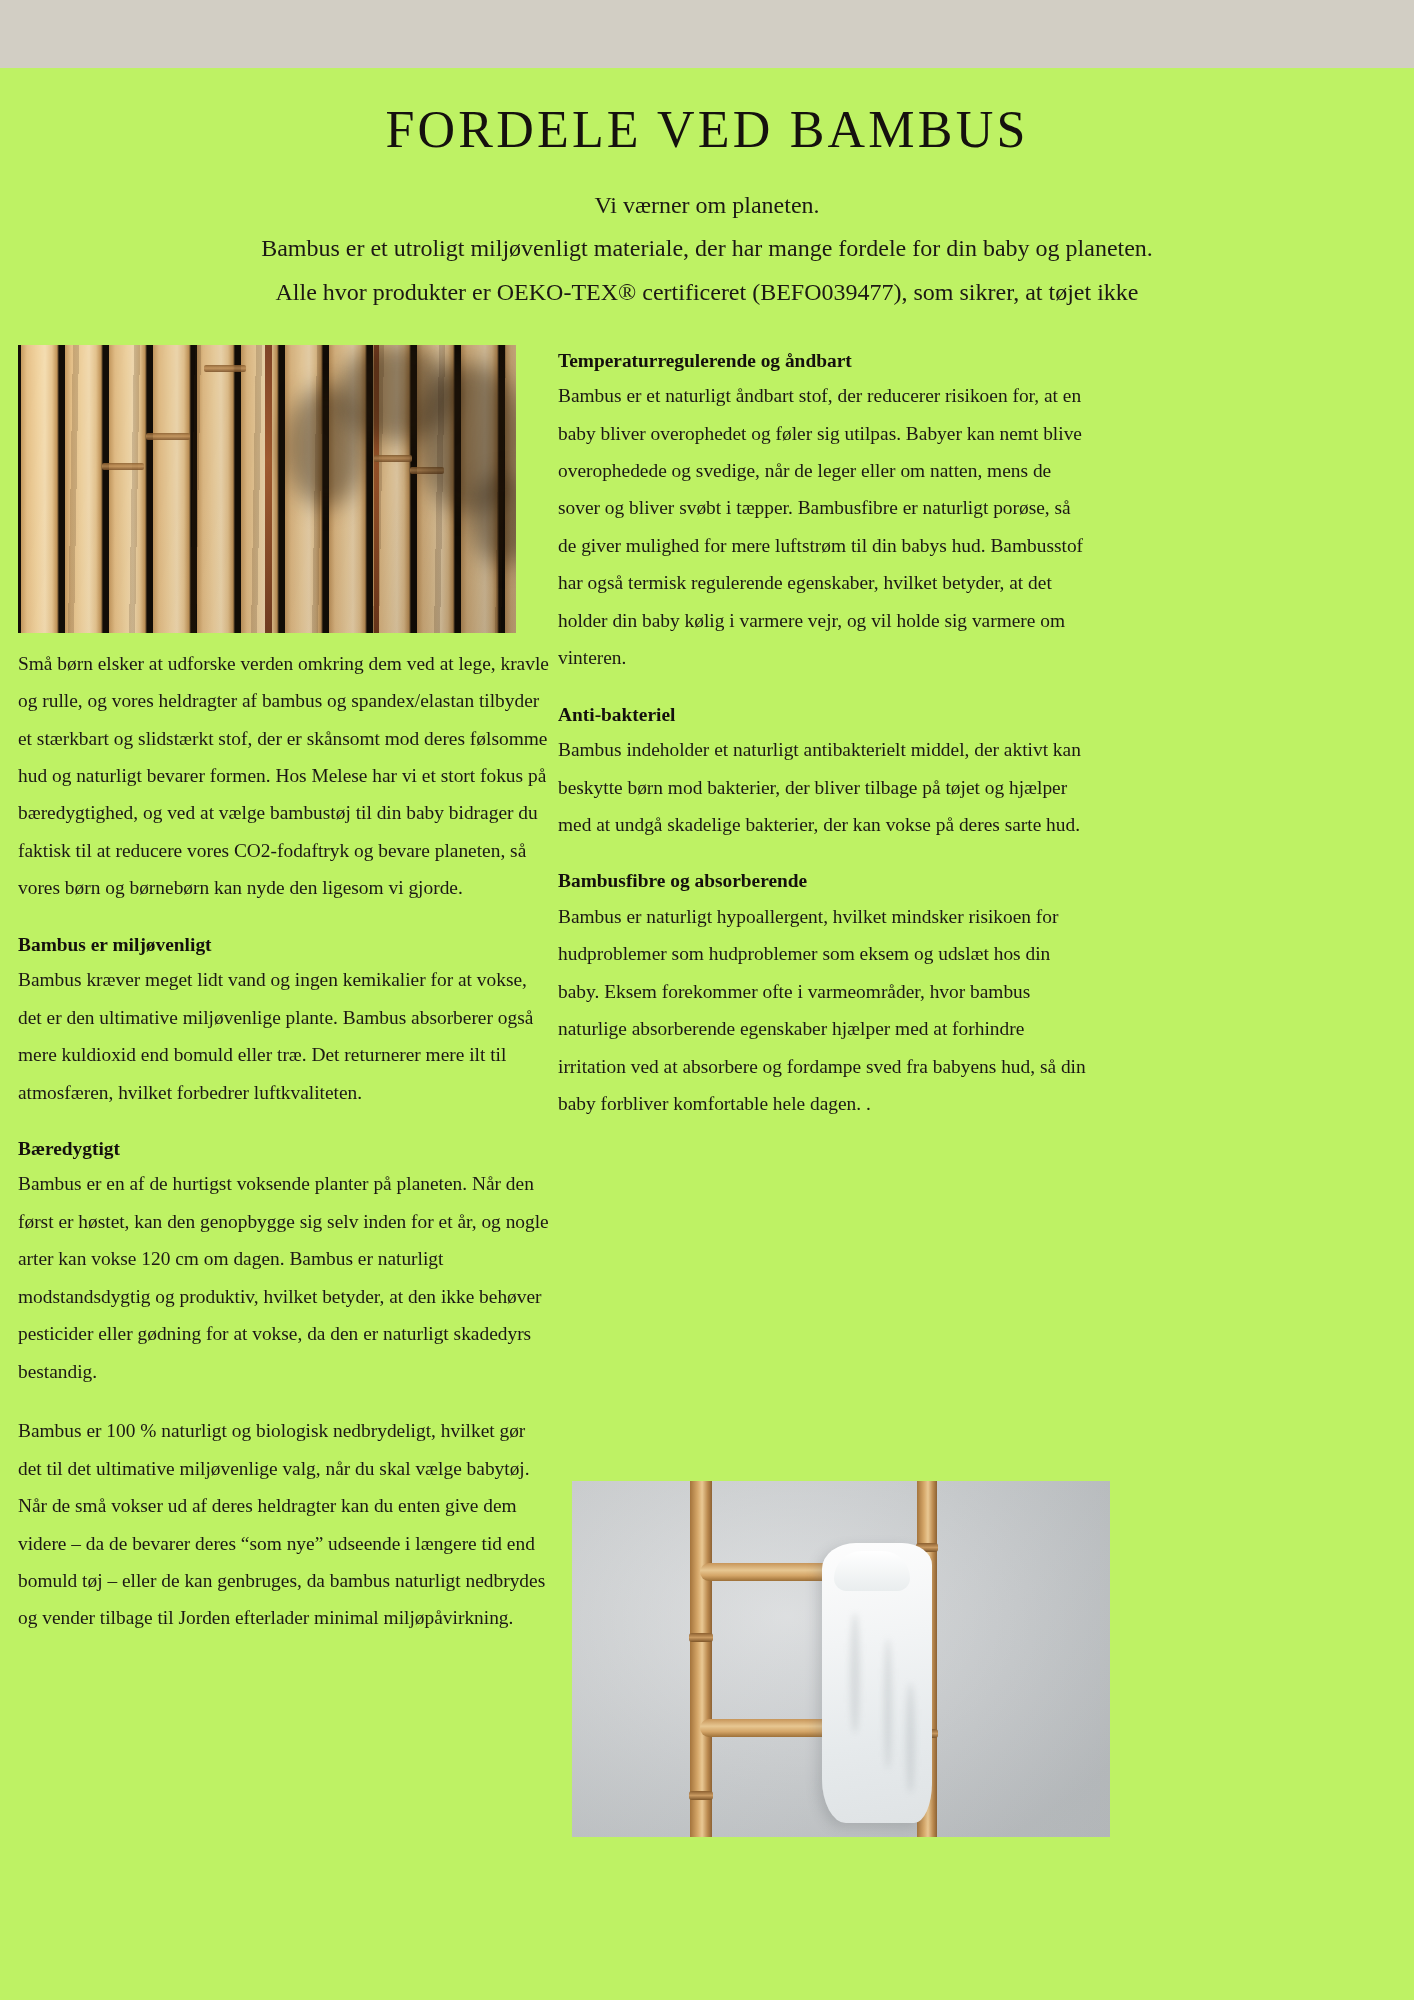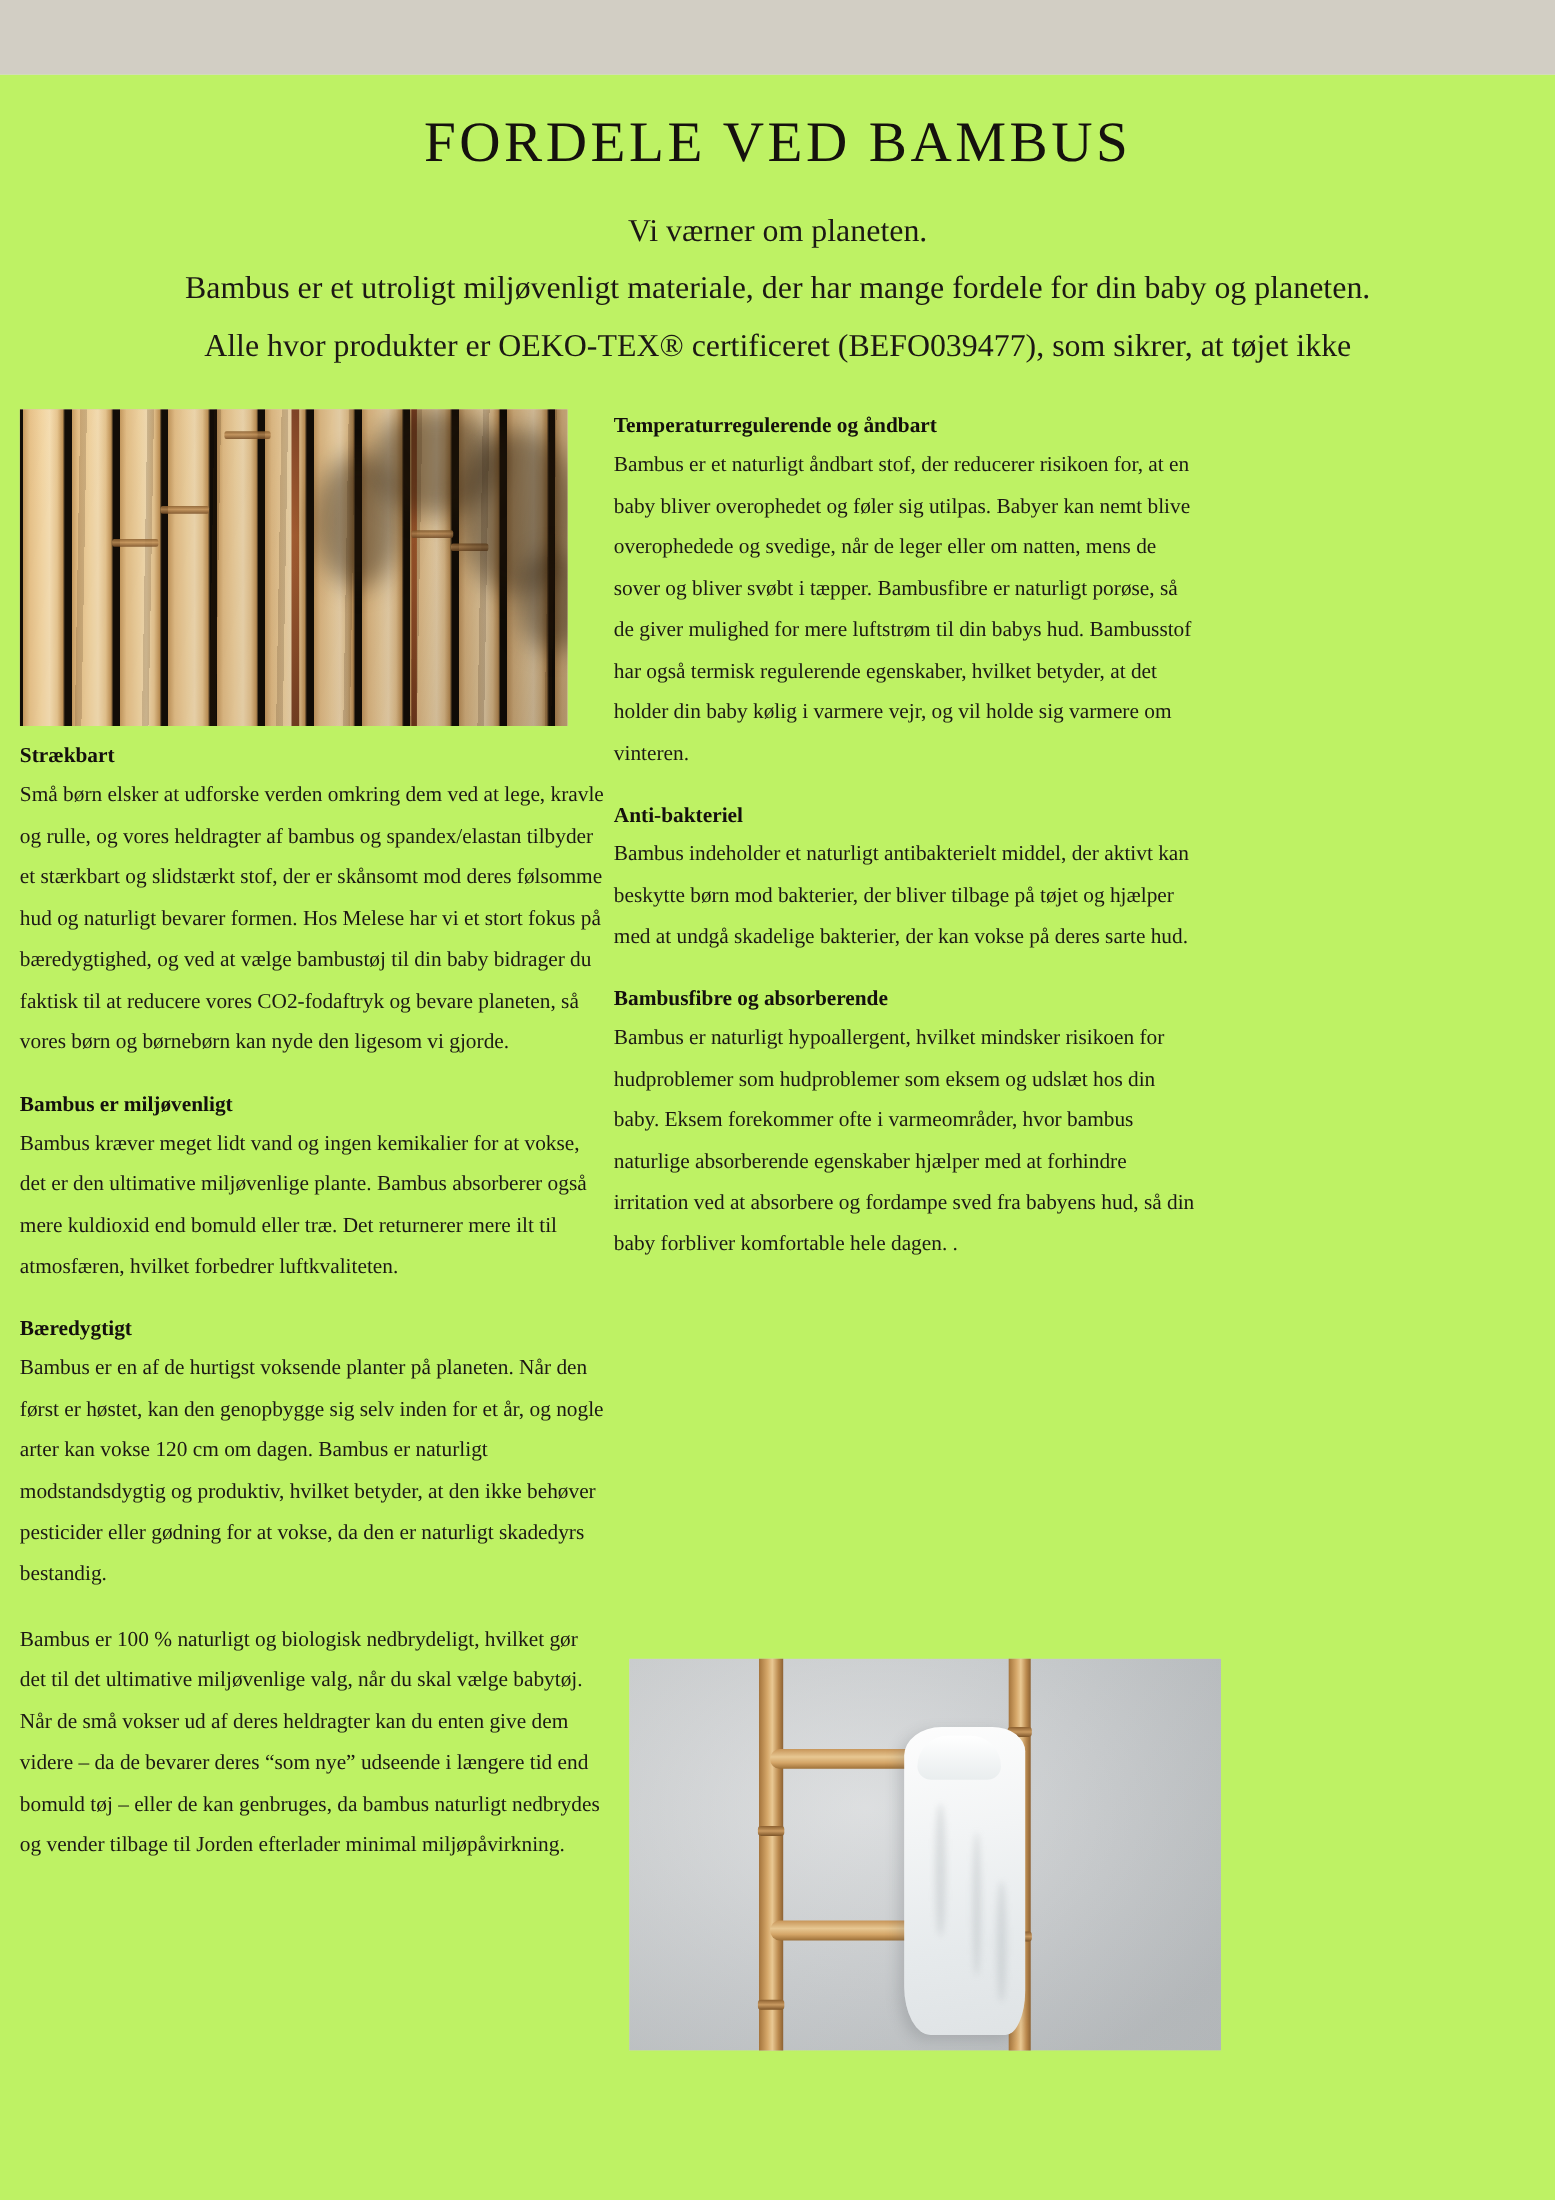--- a/index.html
+++ b/index.html
@@ -38,21 +38,21 @@
     font-weight: 400;
     font-size: 52px;
     letter-spacing: 3.2px;
     color: #15110e;
     line-height: 1.05;
   }
   #intro {
     margin: 26px auto 0 auto;
     width: 1300px;
     text-align: center;
-    font-size: 29px;
+    font-size: 24px;
     line-height: 1.82;
     color: #1c1814;
   }
   #intro p { margin: 0; }
   
   #columns {
     position: relative;
     margin-top: 30px;
     width: 1414px;
   }
@@ -233,21 +233,20 @@
         <div class="node" style="left:356px; top:110px; width:38px"></div>
         <div class="node" style="left:392px; top:122px; width:34px"></div>
         <div class="shade" style="left:268px; top:42px;  width:80px; height:120px"></div>
         <div class="shade" style="left:318px; top:0px;   width:120px;height:96px"></div>
         <div class="shade" style="left:398px; top:18px;  width:110px;height:150px"></div>
         <div class="shade" style="left:452px; top:130px; width:70px; height:90px"></div>
         <div class="warm"></div>
       </div>
 
       <div class="sec">
-        <h3>Strækbart</h3>
         <p>Små børn elsker at udforske verden omkring dem ved at lege, kravle og rulle, og vores heldragter af bambus og spandex/elastan tilbyder et stærkbart og slidstærkt stof, der er skånsomt mod deres følsomme hud og naturligt bevarer formen. Hos Melese har vi et stort fokus på bæredygtighed, og ved at vælge bambustøj til din baby bidrager du faktisk til at reducere vores CO2-fodaftryk og bevare planeten, så vores børn og børnebørn kan nyde den ligesom vi gjorde.</p>
       </div>
 
       <div class="sec">
         <h3>Bambus er miljøvenligt</h3>
         <p>Bambus kræver meget lidt vand og ingen kemikalier for at vokse, det er den ultimative miljøvenlige plante. Bambus absorberer også mere kuldioxid end bomuld eller træ. Det returnerer mere ilt til atmosfæren, hvilket forbedrer luftkvaliteten.</p>
       </div>
 
       <div class="sec">
         <h3>Bæredygtigt</h3>

